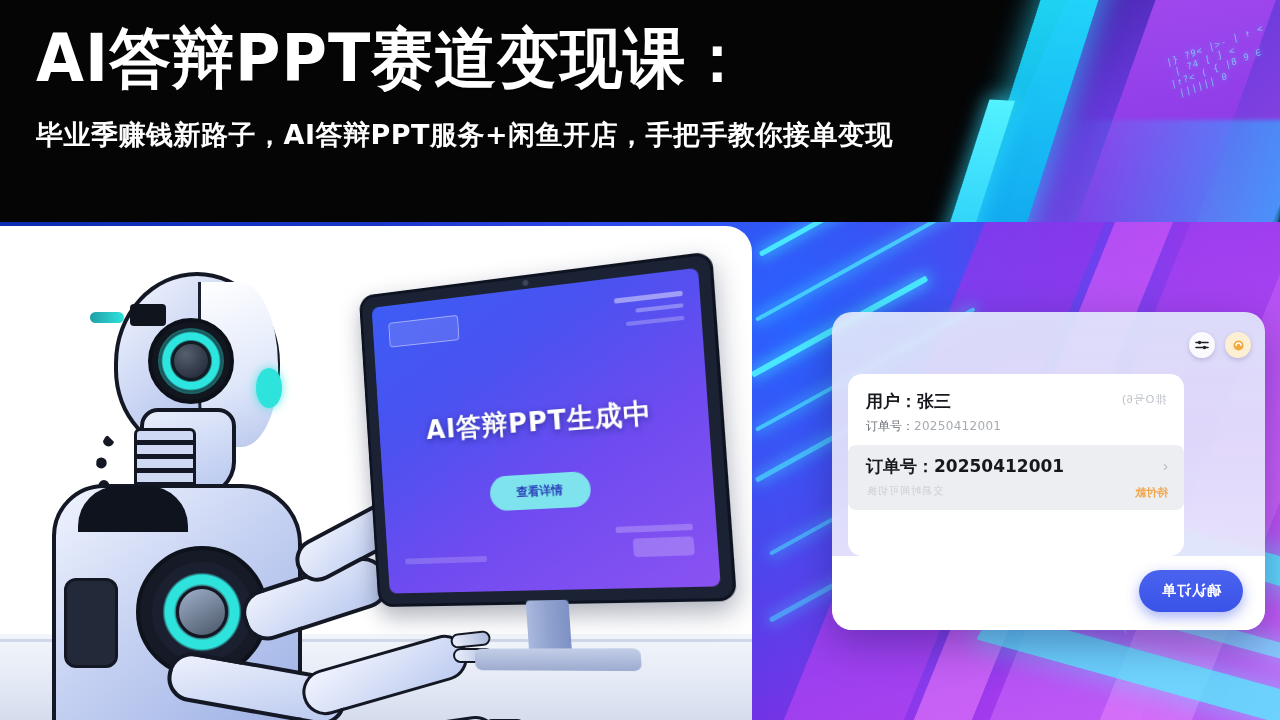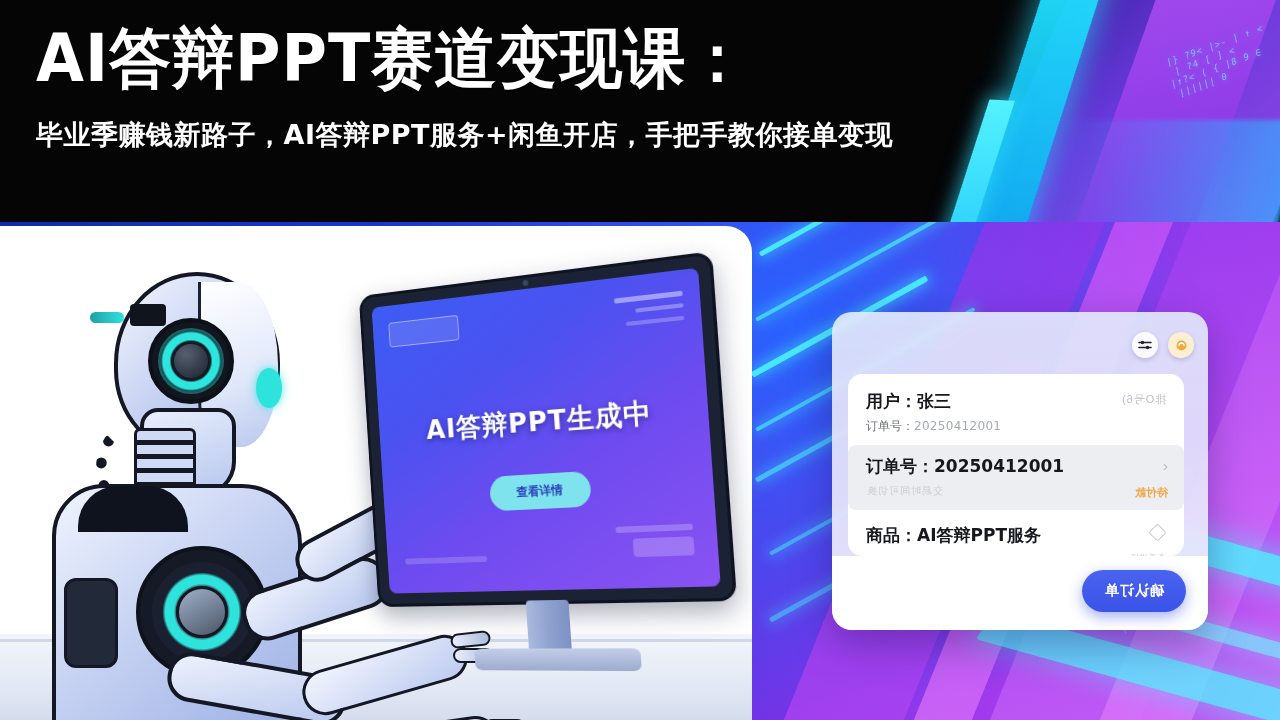--- a/index.html
+++ b/index.html
@@ -157,21 +157,21 @@
   .sl4{ right:22px; bottom:30px; width:58px; height:18px; background:rgba(255,255,255,.22); border-radius:4px;}
   .sl5{ right:22px; bottom:54px; width:74px; height:6px; opacity:.5;}
   .sl6{ left:20px; bottom:30px; width:90px; height:6px; opacity:.4;}
   #mon-neck{ position:absolute; left:162px; top:326px; width:44px; height:54px;
      background:linear-gradient(90deg,#aab9de,#8fa2cf,#7d91c4); border-radius:4px; }
   #mon-base{ position:absolute; left:104px; top:374px; width:170px; height:22px;
      background:linear-gradient(180deg,#c3cee8,#9dabcf); border-radius:8px/6px; }
 
   
   #order-card{
-    position:absolute; left:832px; top:312px; width:376px; height:318px; z-index:20;
+    position:absolute; left:832px; top:312px; width:433px; height:318px; z-index:20;
     border-radius:20px; overflow:hidden;
     background:linear-gradient(180deg,rgba(225,232,250,.92) 0%,rgba(226,224,250,.94) 40%,rgba(236,233,252,.96) 100%);
     box-shadow:0 14px 40px rgba(22,14,80,.35);
     backdrop-filter:blur(2px);
   }
   #card-toolbar{ position:absolute; right:14px; top:20px; display:flex; gap:10px; }
   .tool-ic{ width:26px; height:26px; border-radius:50%; background:rgba(255,255,255,.85);
      display:flex; align-items:center; justify-content:center; box-shadow:0 2px 5px rgba(40,30,90,.18); }
   .tool-ic.warn{ background:#fdf0d2; }
   #card-inner{ position:absolute; left:16px; top:62px; width:336px; height:182px;
@@ -315,25 +315,20 @@
         <div class="lbl-sub"><span>订单号：</span><span class="val">20250412001</span></div>
       </div>
 
       <div id="row-order">
         <div class="lbl-main"><span>订单号：</span><span>20250412001</span></div>
         <span class="chev">›</span>
         <span class="ghost-gray">交易时间可切换</span>
         <span class="ghost-orange">待付款</span>
       </div>
 
-      <div id="row-goods">
-        <div class="lbl-main"><span>商品：</span><span>AI答辩PPT服务</span></div>
-        <span class="diamond"></span>
-        <span class="ghost2">查看详情</span>
-      </div>
     </div>
 
     <div id="card-footer">
       <button id="confirm-btn">确认订单</button>
     </div>
   </div>
 
   <div id="header-band">
     <div class="hdr-neon hn1"></div>
     <div class="hdr-neon hn2"></div>

